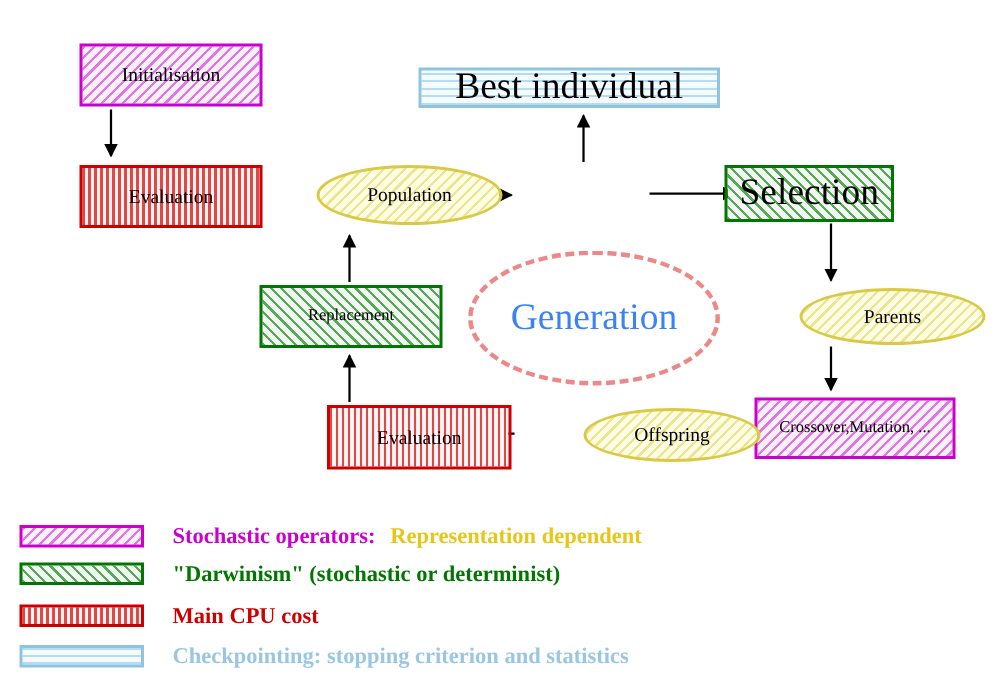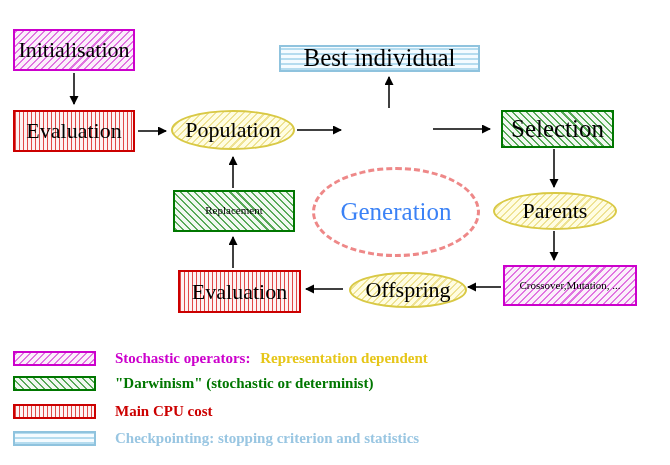--- a/index.html
+++ b/index.html
@@ -34,24 +34,24 @@
   }
   .ellipse { border-radius:50%; }
   .rounded { border-radius:12px; }
   .dashed-ellipse {
     position:absolute; border:3px dashed #ee8888; border-radius:50%;
     display:flex; align-items:center; justify-content:center; color:#3b82f6;
     background:transparent; box-sizing:border-box;
   }
   #arrows { position:absolute; left:0; top:0; pointer-events:none; }
   
-  .legend-row { position:absolute; left:13px; display:flex; align-items:center; height:16px; }
+  .legend-row { position:absolute; left:13px; display:flex; height:16px; }
   .swatch { width:83px; height:15px; box-sizing:border-box; flex:0 0 auto; }
   .legend-text { margin-left:19px; font-size:15px; font-weight:bold; white-space:nowrap; }
-  .fz20 { font-size:22px; }
+  .fz20 { font-size:13px;margin-left:40px; }
   .fz19 { font-size:25px; }
   .fz15 { font-size:11px; }
 </style>
 </head>
 <body>
 
 <div id="canvas">
 
   <svg id="arrows" width="670" height="465">
     <defs>
@@ -74,21 +74,21 @@
 
   <div class="node hatch-magenta fz20" style="left:13px;top:29px;width:122px;height:42px;">Initialisation</div>
 
   <div class="node hatch-red fz20" style="left:13px;top:110px;width:122px;height:42px;">Evaluation</div>
 
   <div class="node hatch-yellow ellipse fz20" style="left:171px;top:110px;width:124px;height:40px;">Population</div>
 
   <div class="node hatch-cyan fz19" style="left:279px;top:45px;width:201px;height:27px;">Best individual</div>
 
 
-  <div class="node hatch-green fz19" style="left:501px;top:110px;width:113px;height:38px;">Selection</div>
+  <div class="node hatch-green fz19" style="left:483px;top:110px;width:113px;height:38px;">Selection</div>
 
   <div class="node hatch-yellow ellipse fz20" style="left:493px;top:192px;width:124px;height:38px;">Parents</div>
 
   <div class="node hatch-magenta fz15" style="left:503px;top:265px;width:134px;height:41px;flex-direction:row;">
     <span>Crossover,</span>
     <span>Mutation, ...</span>
   </div>
 
   <div class="node hatch-yellow ellipse fz20" style="left:349px;top:272px;width:118px;height:36px;">Offspring</div>
 

